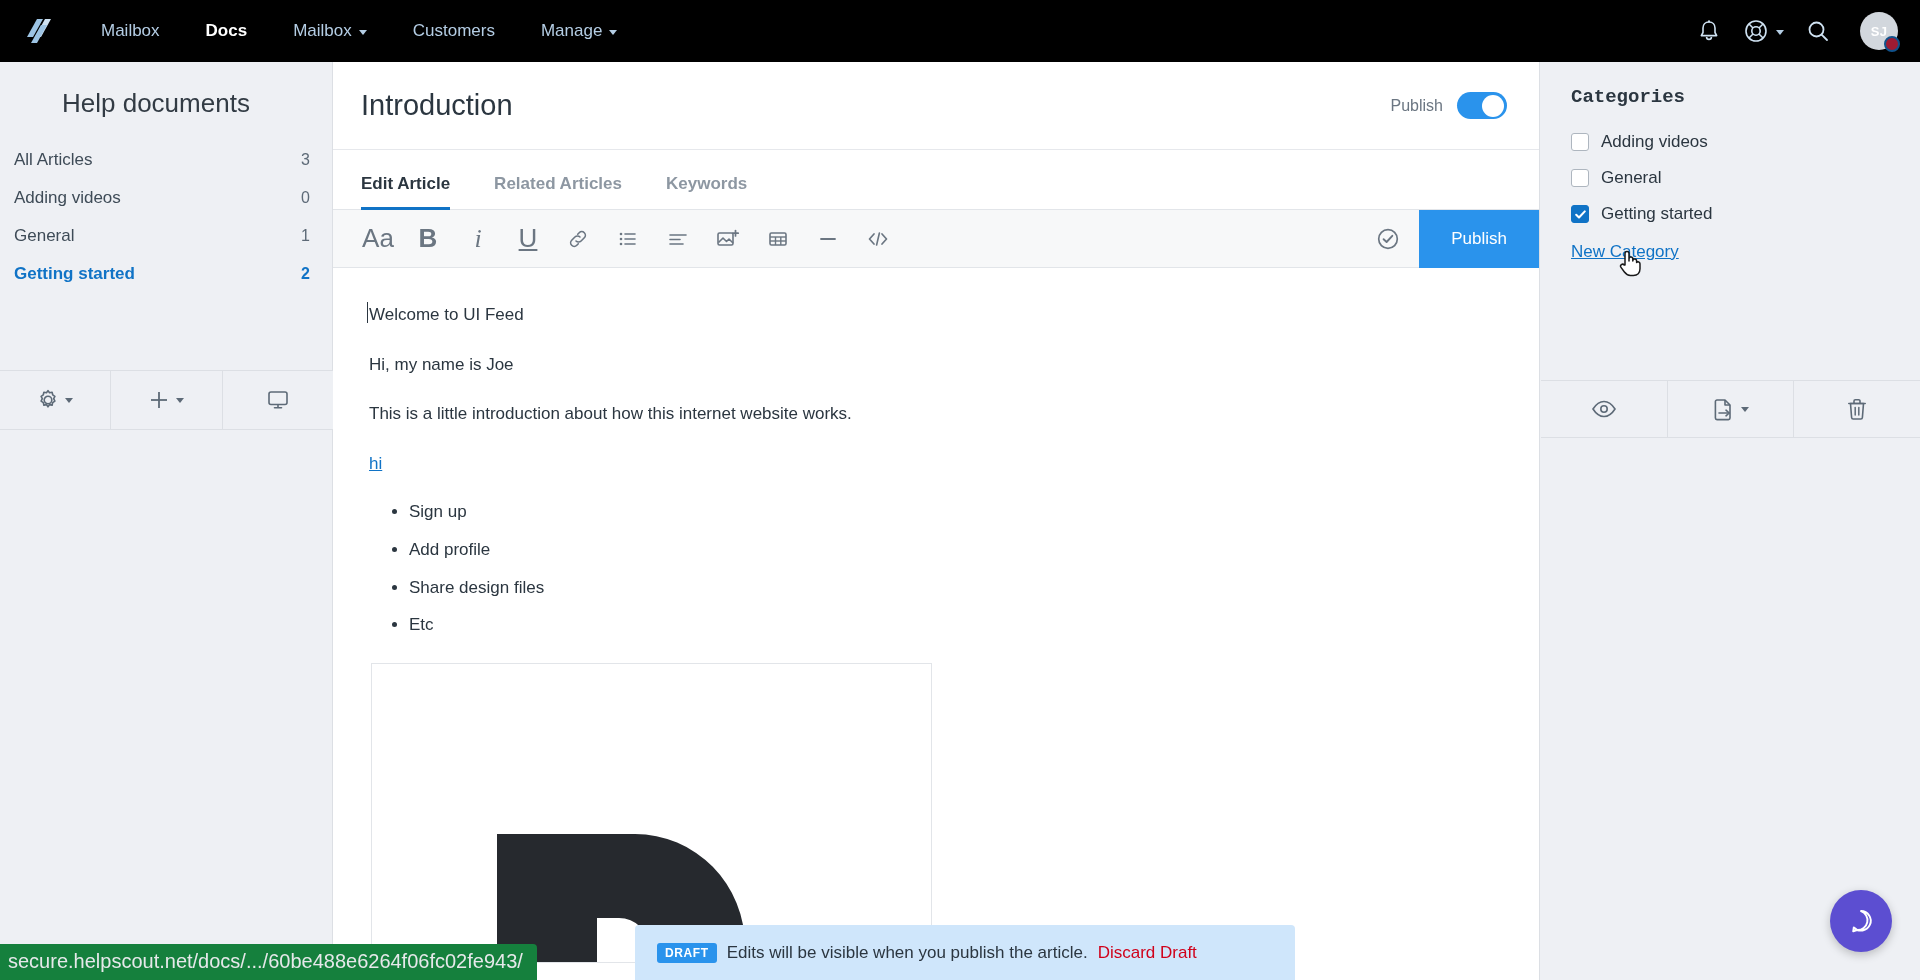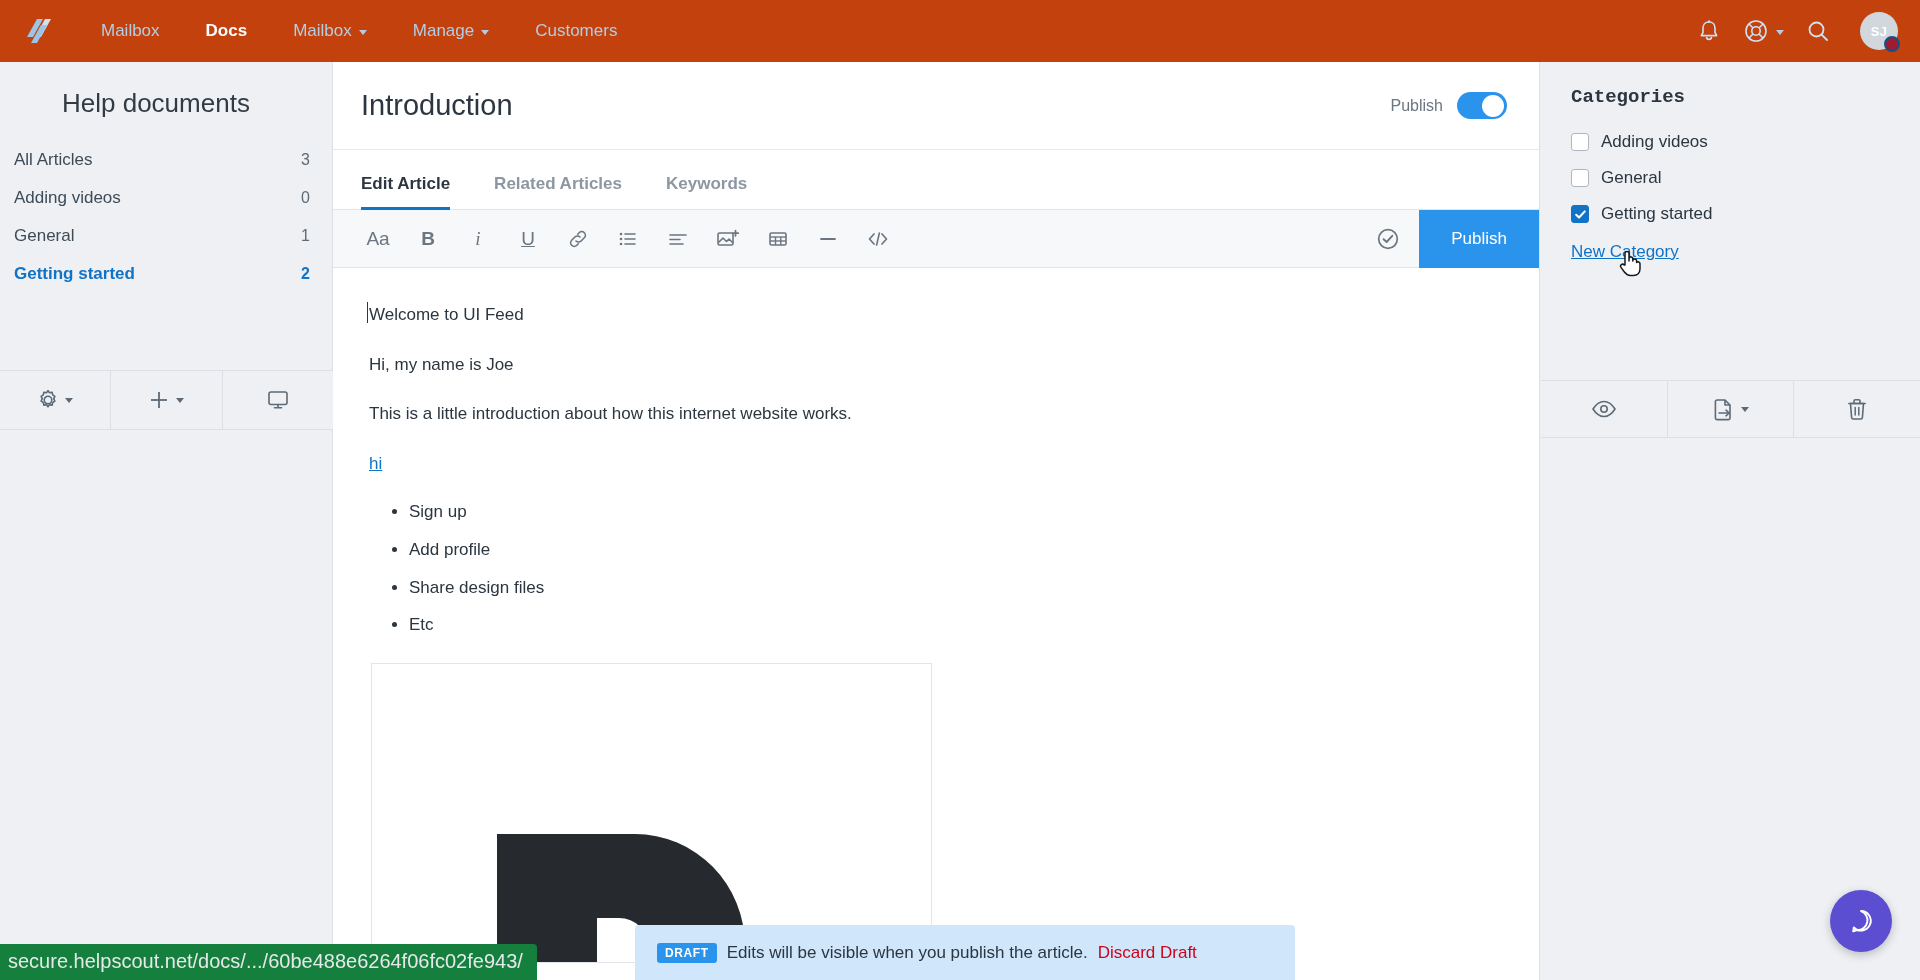--- a/index.html
+++ b/index.html
@@ -9,21 +9,21 @@
     font-family: "Liberation Sans", sans-serif;
     background: #eef0f4;
     overflow: hidden;
   }
   body { position: relative; }
 
   
   .topnav {
     position: absolute; top: 0; left: 0;
     width: 1920px; height: 62px;
-    background: #c2410c;
+    background: #000000;
     display: flex; align-items: center;
     z-index: 40;
   }
   .logo-wrap {
     width: 78px; display: flex; align-items: center; justify-content: center;
   }
   .logo { width: 30px; height: 28px; display: block; }
   .nav-items { display: flex; align-items: center; gap: 0; }
   .nav-item {
     color: #b4cde4; font-size: 17px; padding: 0 23px;
@@ -139,21 +139,21 @@
 
   .editor-toolbar {
     height: 58px; background: #f7f8f9;
     border-bottom: 1px solid #e2e5e9;
     display: flex; align-items: center; padding-left: 20px;
   }
   .tb-btn {
     width: 50px; height: 58px; display: flex; align-items: center;
     justify-content: center; cursor: pointer; color: #6b7682;
   }
-  .tb-btn.text-ico { font-size: 19px; }
+  .tb-btn.text-ico { font-size: 26px; }
   .tb-right { margin-left: auto; display: flex; align-items: center; height: 58px; }
   .tb-check {
     width: 62px; height: 58px; display: flex; align-items: center;
     justify-content: center; cursor: pointer; color: #6b7682;
   }
   .publish-btn {
     background: #2a93ec; color: #ffffff; font-size: 17px;
     height: 58px; padding: 0 32px; border: none; cursor: pointer;
     display: flex; align-items: center;
   }
@@ -268,25 +268,25 @@
       <span>Mailbox</span>
     </div>
     <div class="nav-item active">
       <span>Docs</span>
     </div>
     <div class="nav-item">
       <span>Mailbox</span>
       <span class="nav-caret"></span>
     </div>
     <div class="nav-item">
+      <span>Customers</span>
+    </div>
+    <div class="nav-item">
       <span>Manage</span>
       <span class="nav-caret"></span>
-    </div>
-    <div class="nav-item">
-      <span>Customers</span>
     </div>
   </div>
   <div class="nav-right">
     <div class="nav-ico">
       <svg width="22" height="24" viewBox="0 0 22 24">
         <path d="M11 3 C7.2 3 5 5.6 5 9 v4.5 L3.3 16.6 h15.4 L17 13.5 V9 c0-3.4-2.2-6-6-6 z" fill="none" stroke="#cfe2f2" stroke-width="1.6" stroke-linejoin="round"></path>
         <path d="M8.6 18 a2.4 2.4 0 0 0 4.8 0" fill="none" stroke="#cfe2f2" stroke-width="1.6"></path>
         <circle cx="11" cy="2.4" r="1.1" fill="#cfe2f2"></circle>
       </svg>
     </div>

